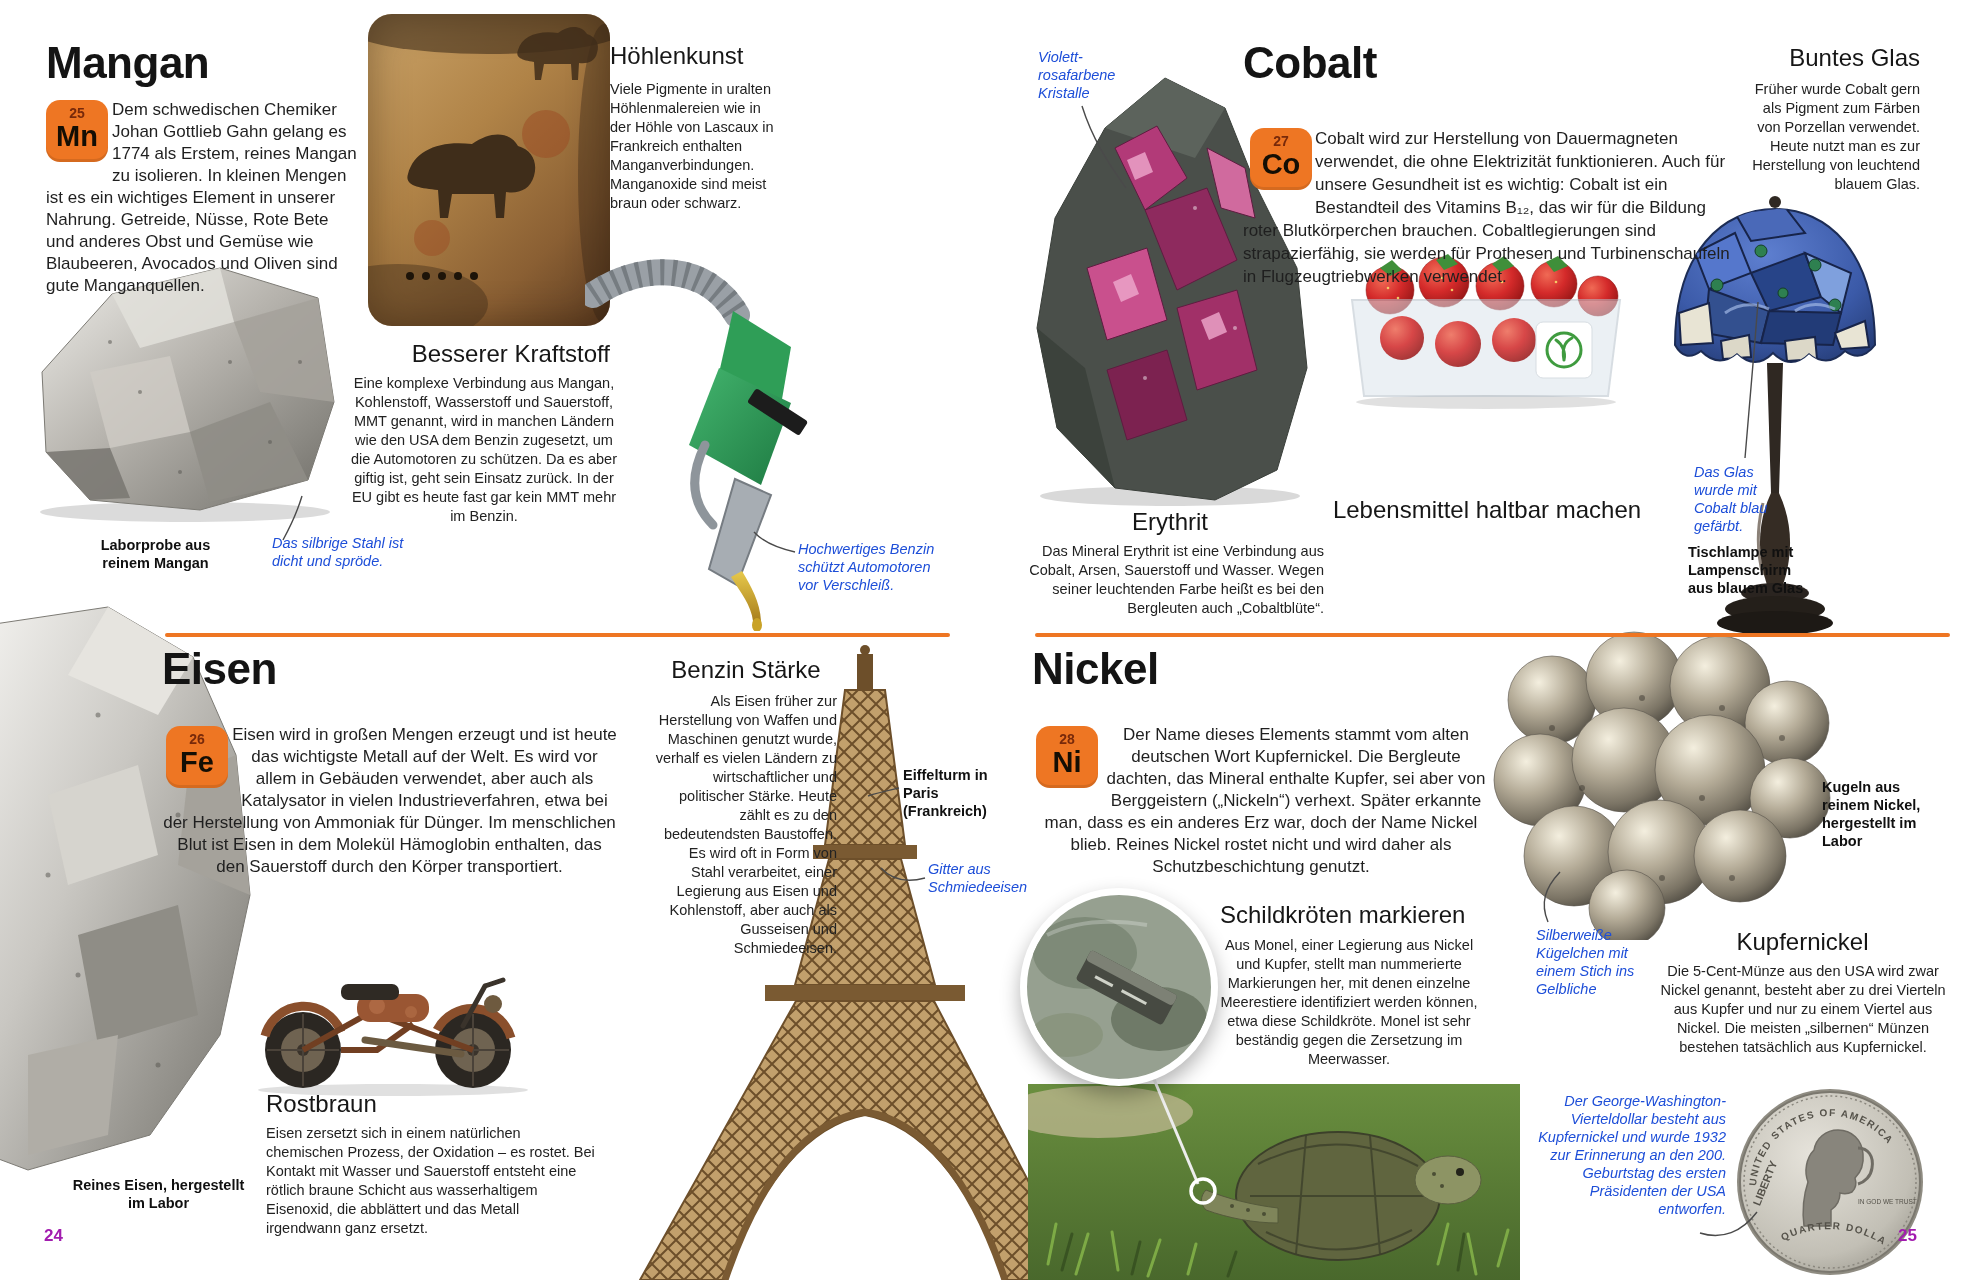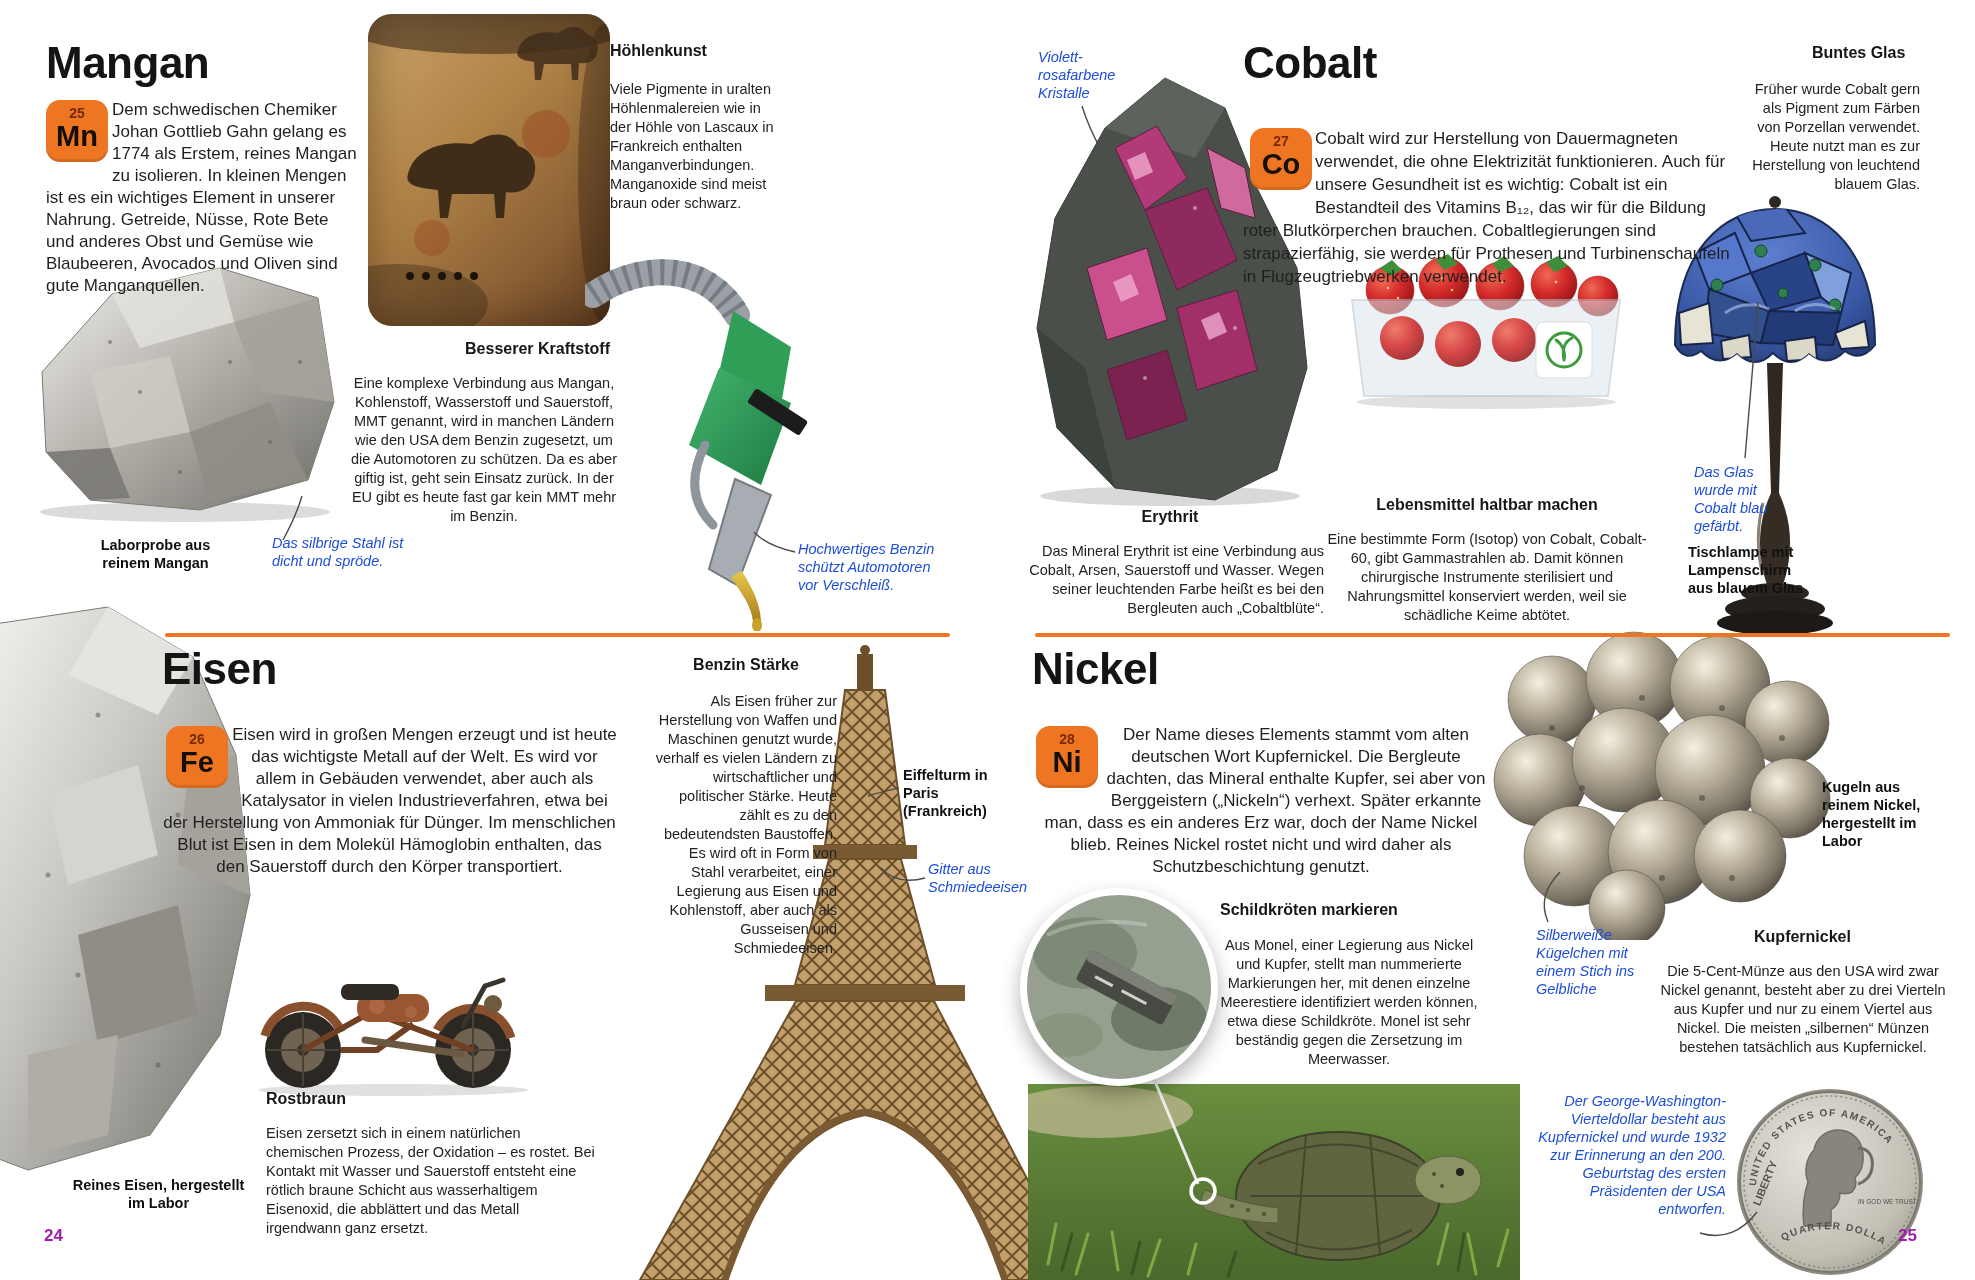--- a/index.html
+++ b/index.html
@@ -1,20 +1,20 @@
 <!DOCTYPE html>
 <html><head>
 <meta charset="utf-8">
 <style>
   html,body{margin:0;padding:0;background:#e9e9e9;}
   #spread{position:relative;width:1975px;height:1280px;background:#ffffff;overflow:hidden;
           font-family:"Liberation Sans", sans-serif;color:#1f1f1f;}
   .abs{position:absolute;}
   .t1{font-size:44px;font-weight:700;color:#141414;letter-spacing:-0.5px;line-height:1.05;}
-  .sub{font-size:16px;font-weight:700;color:#161616;line-height:1.15;}
+  .sub{font-size:24px;font-weight:400;color:#161616;line-height:1.15;}
   .body{font-size:17px;line-height:22px;color:#1f1f1f;}
   .small{font-size:14.5px;line-height:19px;color:#222;}
   .cap{font-size:14.5px;line-height:18px;font-weight:700;color:#101010;}
   .ann{font-size:14.5px;line-height:18px;font-style:italic;color:#1d4ed8;}
   .pagenum{font-size:17px;font-weight:700;color:#a21caf;}
   .tile{width:62px;height:62px;background:#ee7623;border-radius:14px;text-align:center;
         box-shadow:inset 0 -3px 0 rgba(0,0,0,.10);}
   .tile .num{font-size:14px;font-weight:700;color:#77290a;line-height:15px;padding-top:6px;}
   .tile .sym{font-size:29px;font-weight:800;color:#140e04;line-height:30px;}
   .rule{height:4px;background:#ee7623;border-radius:2px;}
@@ -456,23 +456,22 @@
   </div>
   <div class="abs z3 body" style="left:1243px;top:127px;width:500px;line-height:23px">
     <span class="sp" style="width:72px;height:70px"></span><span>Cobalt wird zur Herstellung von Dauermagneten verwendet, die ohne Elektrizität funktionieren. Auch für unsere Gesundheit ist es wichtig: Cobalt ist ein Bestandteil des Vitamins B₁₂, das wir für die Bildung roter Blutkörperchen brauchen. Cobaltlegierungen sind strapazierfähig, sie werden für Prothesen und Turbinenschaufeln in Flugzeugtriebwerken verwendet.</span>
   </div>
   <div class="abs z3 ann" style="left:1038px;top:48px;width:110px">Violett-rosafarbene Kristalle</div>
 
   <div class="abs z3 sub" style="left:1060px;top:508px;width:220px;text-align:center">Erythrit</div>
   <div class="abs z3 small" style="left:1012px;top:542px;width:312px;text-align:right">Das Mineral Erythrit ist eine Verbindung aus Cobalt, Arsen, Sauerstoff und Wasser. Wegen seiner leuchtenden Farbe heißt es bei den Bergleuten auch „Cobaltblüte“.</div>
 
   <div class="abs z3 sub" style="left:1318px;top:496px;width:338px;text-align:center">Lebensmittel haltbar machen</div>
-  <div class="abs z3 small" style="left:1325px;top:530px;width:324px;text-align:center">Eine bestimmte Form (Isotop) von Cobalt, Cobalt-60, gibt Gammastrahlen ab. Damit können chirurgische Instrumente sterilisiert und Nahrungsmittel konserviert werden, weil sie schädliche Keime abtötet.</div>
-
-  <div class="abs z3 sub" style="left:1812px;top:44px;width:152px;text-align:left">Buntes Glas</div>
+
+  <div class="abs z3 sub" style="left:1768px;top:44px;width:152px;text-align:right">Buntes Glas</div>
   <div class="abs z3 small" style="left:1738px;top:80px;width:182px;text-align:right">Früher wurde Cobalt gern als Pigment zum Färben von Porzellan verwendet. Heute nutzt man es zur Herstellung von leuchtend blauem Glas.</div>
   <div class="abs z3 ann" style="left:1694px;top:463px;width:102px;text-align:left">Das Glas wurde mit Cobalt blau gefärbt.</div>
   <div class="abs z3 cap" style="left:1688px;top:543px;width:118px">Tischlampe mit Lampenschirm aus blauem Glas</div>
 
   <div class="abs z3 rule" style="left:1035px;top:633px;width:915px"></div>
 
   <div class="abs z3 t1" style="left:1032px;top:646px">Nickel</div>
   <div class="abs z3 tile" style="left:1036px;top:726px">
     <div class="num">28</div>
     <div class="sym">Ni</div>

